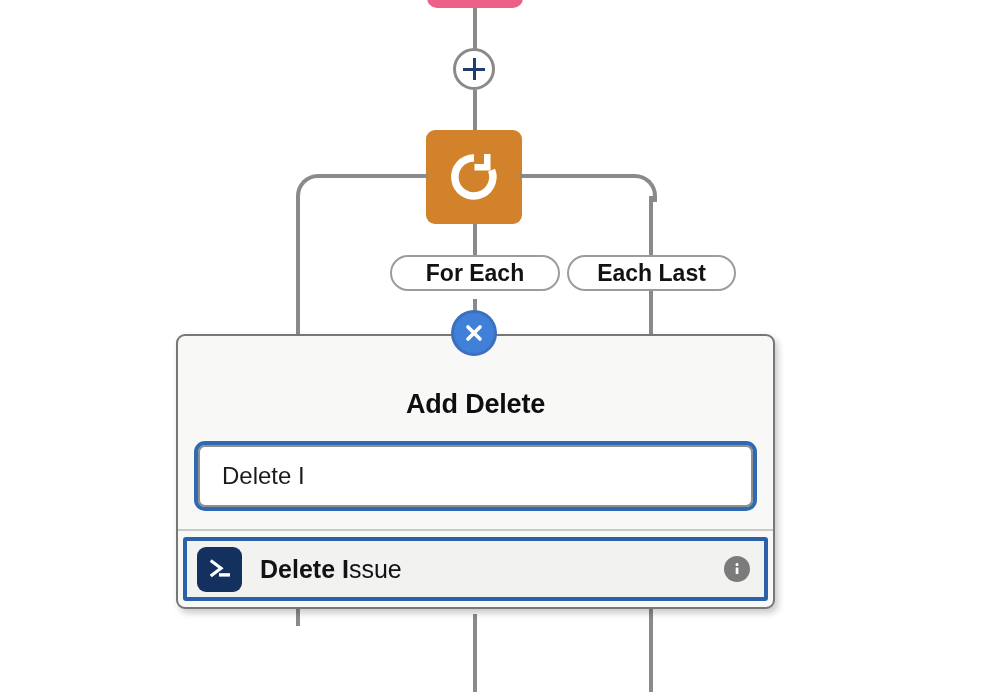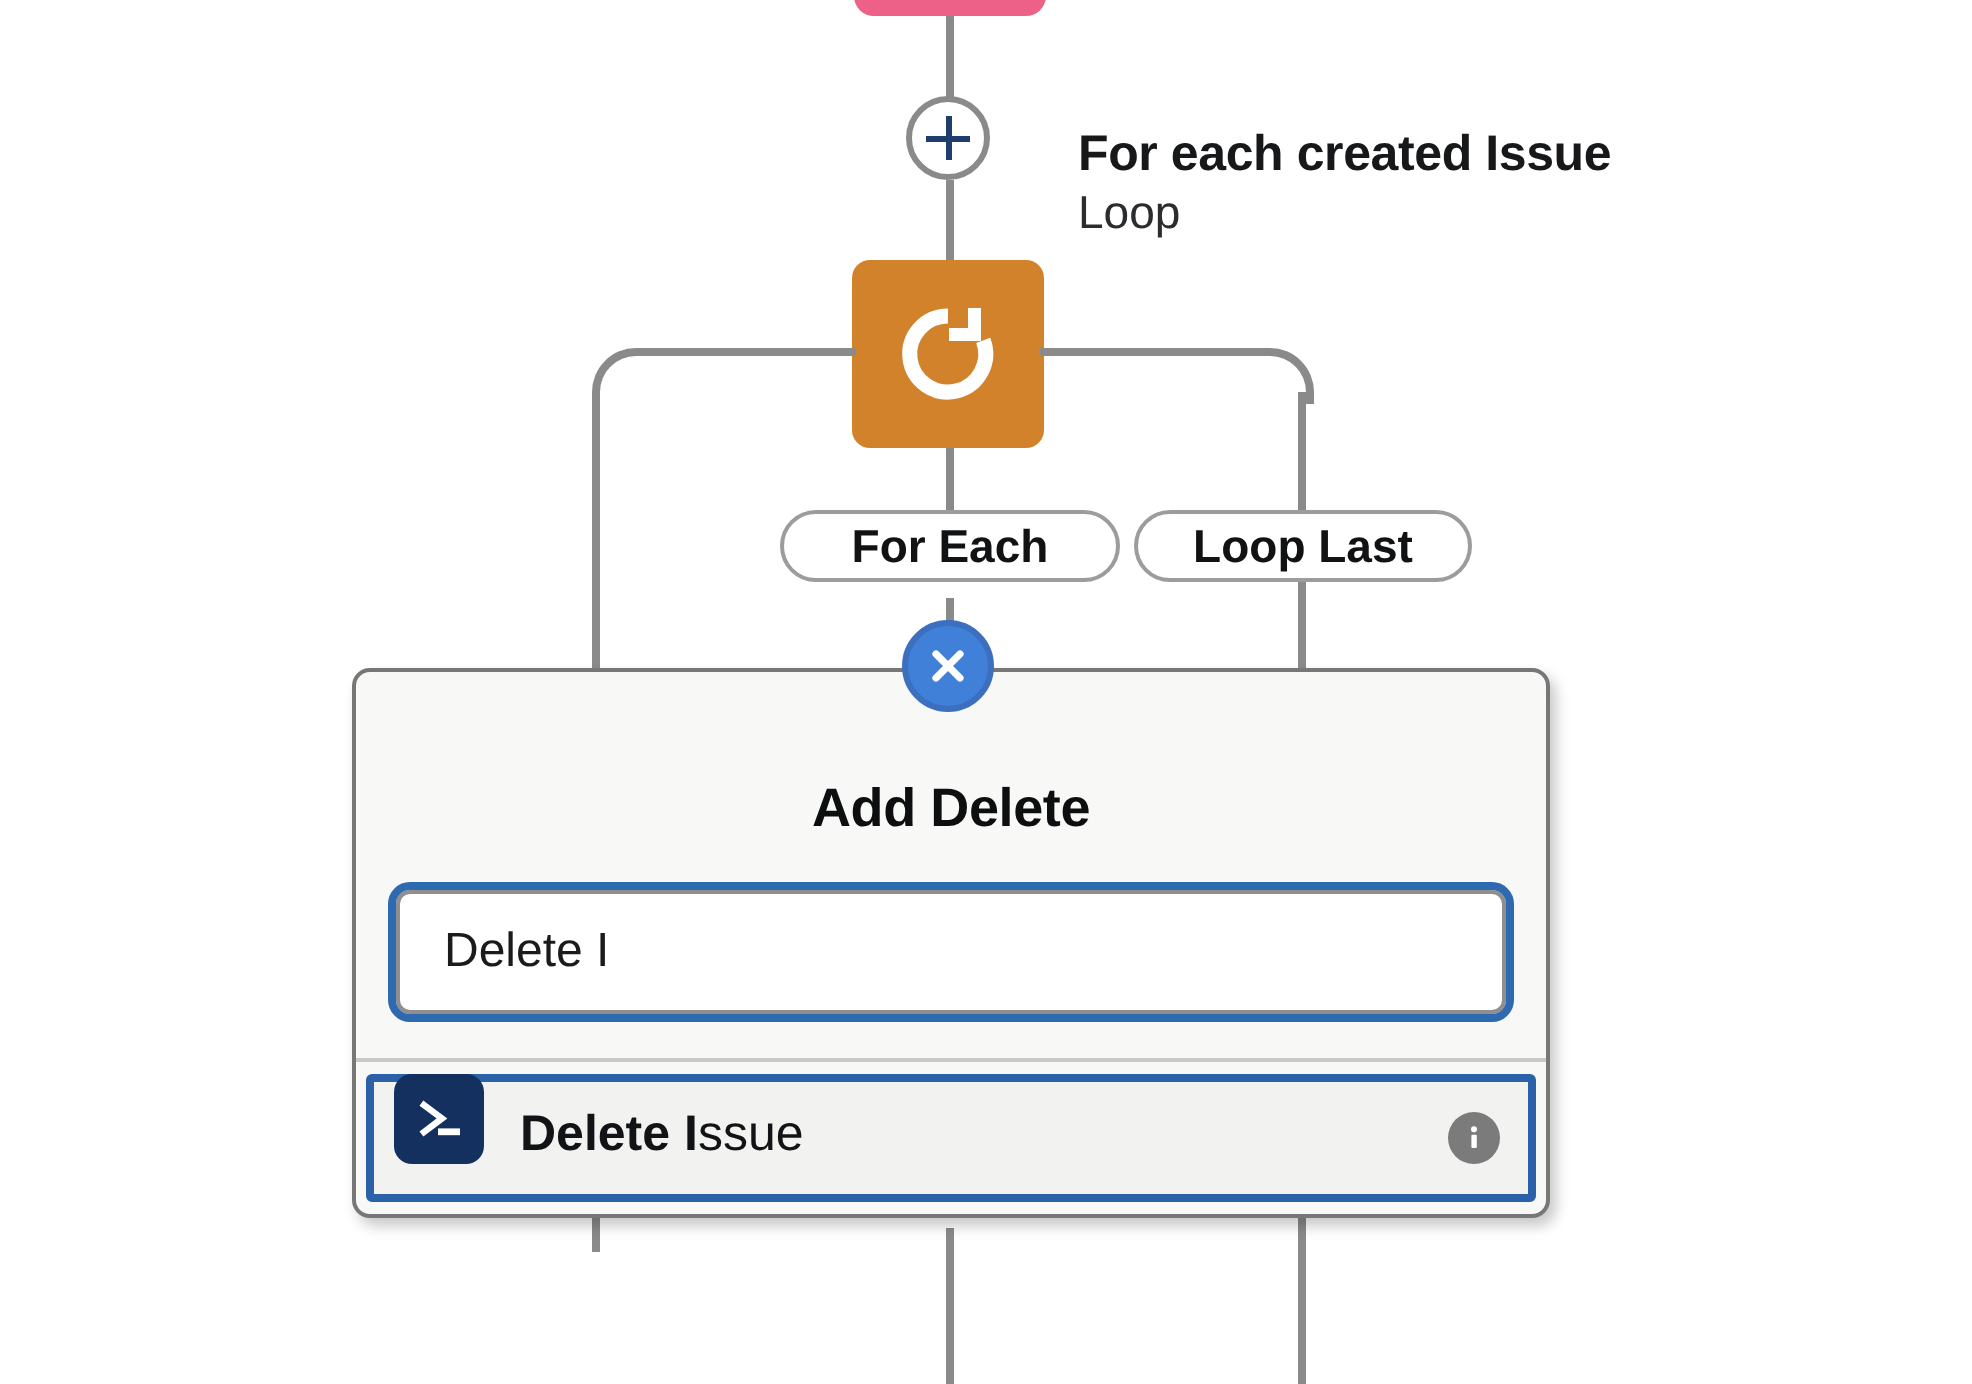--- a/index.html
+++ b/index.html
@@ -188,27 +188,27 @@
   .list-sep {
     height: 2px;
     background: #c9c9c7;
     margin: 0;
   }
 
   .result-list { padding: 6px 5px 6px 5px; }
 
   .result-row {
     display: flex;
-    align-items: flex-end;
+    align-items: center;
     height: 64px;
     box-sizing: border-box;
     background: #F2F2F1;
     border: 4px solid #2B61A8;
     border-radius: 3px;
-    padding: 0 14px 15px 10px;
+    padding: 0 14px 0 10px;
     cursor: pointer;
   }
   .result-icon {
     flex: 0 0 auto;
     width: 45px;
     height: 45px;
     background: #13305F;
     border-radius: 9px;
     display: flex;
     align-items: center;
@@ -246,24 +246,20 @@
 
   <div class="vline" style="left:473px; top:8px; height:42px;"></div>
 
   <div class="plus-btn" style="left:453px; top:48px;">
     <span class="bar-h"></span>
     <span class="bar-v"></span>
   </div>
 
   <div class="vline" style="left:473px; top:90px; height:42px;"></div>
 
-  <div class="node-label" style="left:539px; top:63px;">
-    <div class="title">For each created Issue</div>
-    <div class="subtitle">Loop</div>
-  </div>
 
   <div class="node-loop" style="left:426px; top:130px; width:96px; height:94px;">
     <span>
       <svg width="62" height="62" viewBox="0 0 62 62">
         <path d="M31 12 A19 19 0 1 0 48.6 24.2" fill="none" stroke="#ffffff" stroke-width="7.5" stroke-linecap="butt"></path>
         <path d="M47.5 8 L47.5 24.5 L31.5 24.5 L31.5 18 L41 18 L41 8 Z" fill="#ffffff"></path>
       </svg>
     </span>
   </div>
 
@@ -272,21 +268,21 @@
   <div class="vline" style="left:296px; top:196px; height:430px;"></div>
 
   <div class="corner corner-tr" style="left:629px; top:174px; width:24px; height:24px;"></div>
   <div class="hline" style="left:520px; top:174px; width:112px;"></div>
   <div class="vline" style="left:649px; top:196px; height:430px;"></div>
 
   <div class="vline" style="left:473px; top:224px; height:32px;"></div>
   <div class="vline" style="left:649px; top:224px; height:32px;"></div>
 
   <div class="pill" style="left:390px; top:255px; width:170px;">For Each</div>
-  <div class="pill" style="left:567px; top:255px; width:169px;">Loop Last</div>
+  <div class="pill" style="left:567px; top:255px; width:169px;">Each Last</div>
 
   <div class="vline" style="left:473px; top:299px; height:40px;"></div>
   <div class="vline" style="left:649px; top:299px; height:40px;"></div>
 
   <div class="vline" style="left:473px; top:614px; height:78px;"></div>
   <div class="vline" style="left:649px; top:614px; height:78px;"></div>
 
   <div class="close-btn" style="left:451px; top:310px;">
     <span>
       <svg width="24" height="24" viewBox="0 0 24 24">

